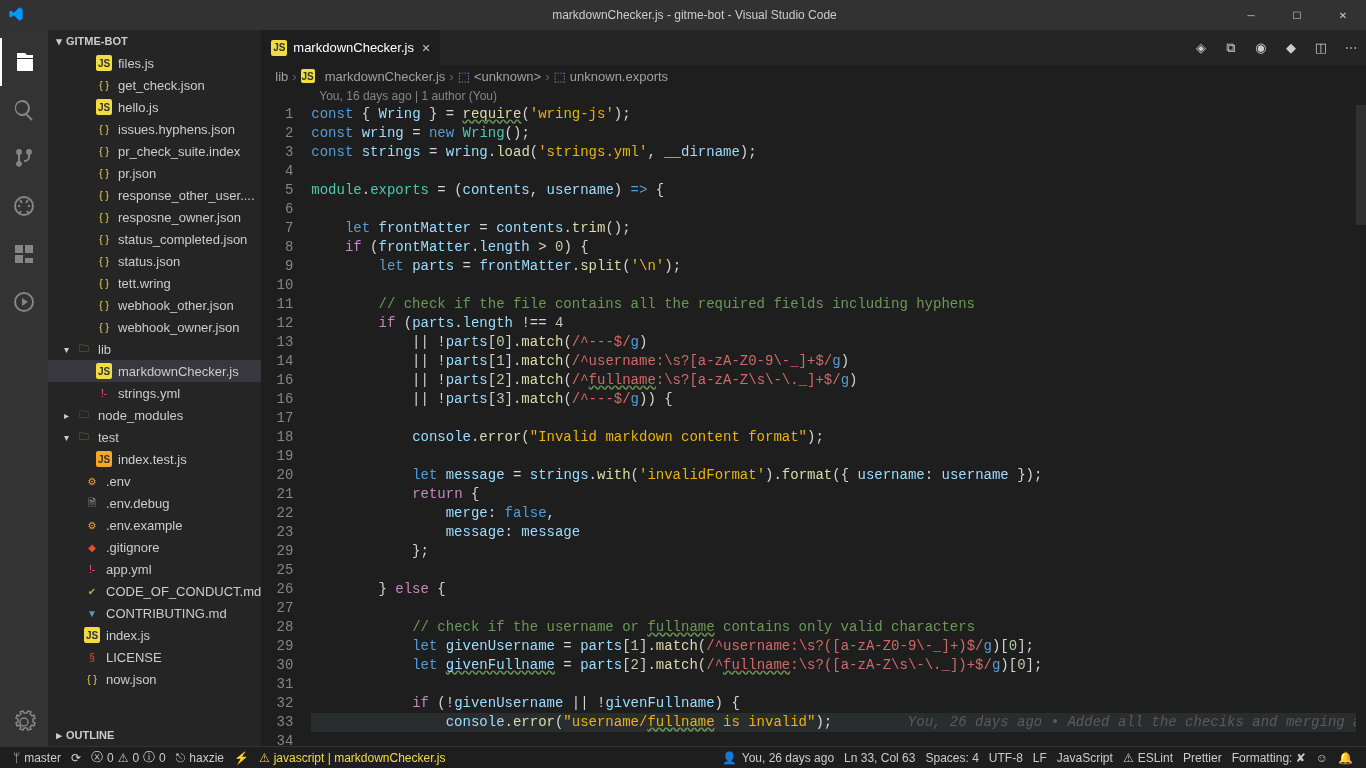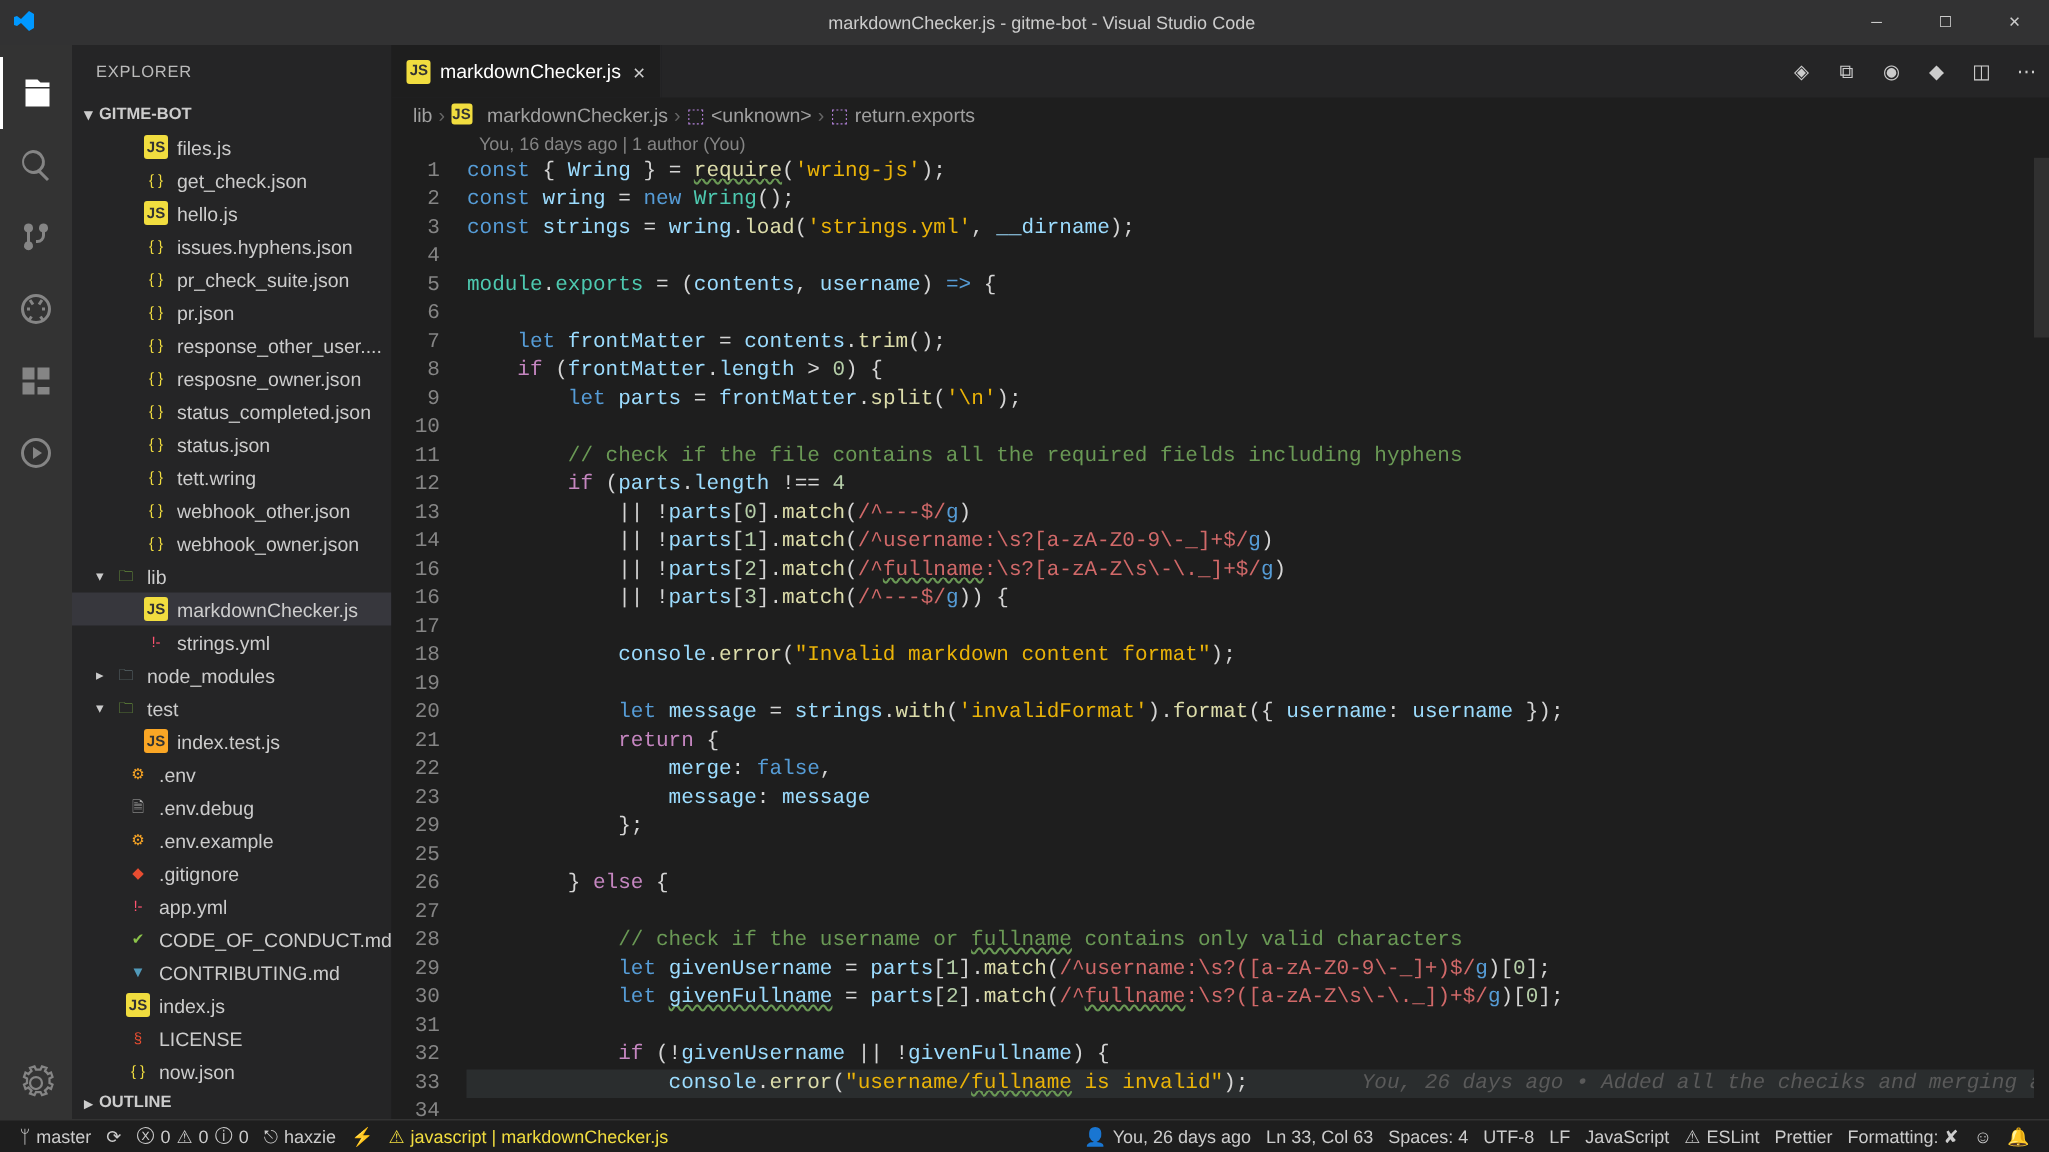--- a/index.html
+++ b/index.html
@@ -125,21 +125,20 @@
       </div>
     <div class="act-spacer"></div>
     <div class="act-icon">
         <svg viewBox="0 0 24 24">
           <path d="M12 8a4 4 0 100 8 4 4 0 000-8zm9 4l2 1-1 3-2-1a9 9 0 01-2 2l1 2-3 1-1-2h-3l-1 2-3-1 1-2a9 9 0 01-2-2l-2 1-1-3 2-1v-3l-2-1 1-3 2 1a9 9 0 012-2l-1-2 3-1 1 2h3l1-2 3 1-1 2a9 9 0 012 2l2-1 1 3-2 1v3z" fill="none" stroke="currentColor" stroke-width="1.5"></path>
         </svg>
       </div>
   </div>
 
   <div class="sidebar">
-    <div class="sb-header">EXPLORER</div>
     <div class="sb-section">
         <span class="chev">▾</span>
         <span>GITME-BOT</span>
       </div>
     <div class="tree" id="tree">
         <div class="tree-row" style="padding-left: 48px;">
           <span class="file-icon fi-js">JS</span>
           <span>files.js</span>
         </div>
         <div class="tree-row" style="padding-left: 48px;">
@@ -149,21 +148,21 @@
         <div class="tree-row" style="padding-left: 48px;">
           <span class="file-icon fi-js">JS</span>
           <span>hello.js</span>
         </div>
         <div class="tree-row" style="padding-left: 48px;">
           <span class="file-icon fi-json">{ }</span>
           <span>issues.hyphens.json</span>
         </div>
         <div class="tree-row" style="padding-left: 48px;">
           <span class="file-icon fi-json">{ }</span>
-          <span>pr_check_suite.json</span>
+          <span>pr_check_suite.index</span>
         </div>
         <div class="tree-row" style="padding-left: 48px;">
           <span class="file-icon fi-json">{ }</span>
           <span>pr.json</span>
         </div>
         <div class="tree-row" style="padding-left: 48px;">
           <span class="file-icon fi-json">{ }</span>
           <span>response_other_user....</span>
         </div>
         <div class="tree-row" style="padding-left: 48px;">
@@ -283,21 +282,21 @@
     <div class="breadcrumb">
       <span>lib</span>
         <span class="bc-sep">›</span>
       <span class="file-icon fi-js" style="width:14px;height:14px">JS</span>
       <span>markdownChecker.js</span>
         <span class="bc-sep">›</span>
       <span class="bc-cube">⬚</span>
         <span>&lt;unknown&gt;</span>
         <span class="bc-sep">›</span>
       <span class="bc-cube">⬚</span>
-        <span>return.exports</span>
+        <span>unknown.exports</span>
     </div>
     <div class="codelens">You, 16 days ago | 1 author (You)</div>
     <div class="code">
       <div class="gutter" id="gutter">
           <div>1</div>
           <div>2</div>
           <div>3</div>
           <div>4</div>
           <div>5</div>
           <div>6</div>

